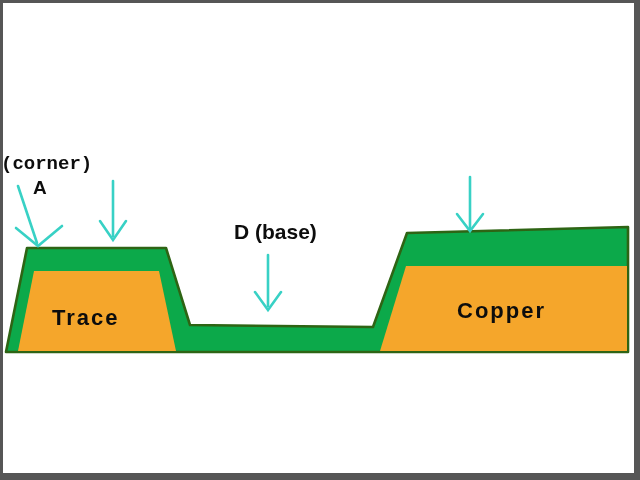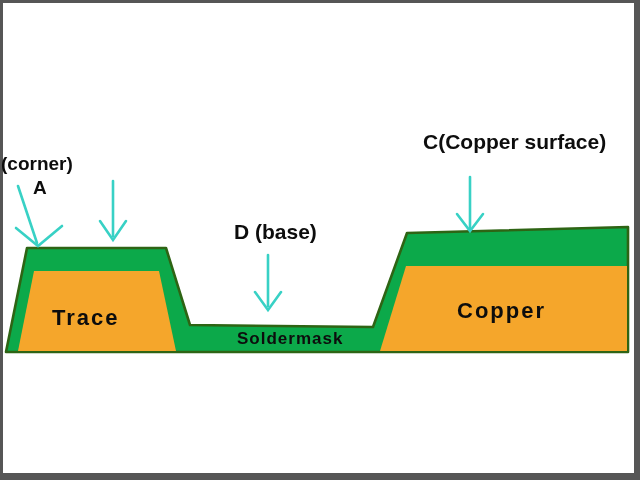--- a/index.html
+++ b/index.html
@@ -31,21 +31,21 @@
     width: 640px;
     height: 480px;
   }
   .label {
     position: absolute;
     color: #0d0d0d;
     font-weight: bold;
     white-space: nowrap;
     line-height: 1.1;
   }
-  .lbl-corner     { left: -2px;  top: 151px; font-size: 19px; }
+  .lbl-corner     { left: -2px;  top: 151px; font-size: 19px; font-family: Liberation Mono, monospace; }
   .lbl-a          { left: 30px;  top: 175px; font-size: 19px; }
   .lbl-b          { left: 96px;  top: 151px; font-size: 19px; }
   .lbl-c          { left: 420px; top: 127px; font-size: 21px; }
   .lbl-d          { left: 231px; top: 217px; font-size: 21px; text-align: center; }
   .lbl-trace      { left: 49px;  top: 303px; font-size: 22px; letter-spacing: 2px; }
   .lbl-soldermask { left: 234px; top: 327px; font-size: 17px; letter-spacing: 1px; }
   .lbl-copper     { left: 454px; top: 296px; font-size: 22px; letter-spacing: 2px; }
 </style>
 </head>
 <body>
@@ -77,21 +77,19 @@
       </g>
 
       <g fill="none" stroke-width="2.6" stroke-linecap="round" stroke="#38d1c5">
         <line x1="268" y1="255" x2="268" y2="306"></line>
         <polyline points="255,292 268,310 281,292"></polyline>
       </g>
     </svg>
 
     <div class="label lbl-corner">(corner)</div>
     <div class="label lbl-a">A</div>
-    <div class="label lbl-c">C(Copper surface)</div>
     <div class="label lbl-d">D (base)</div>
 
     <div class="label lbl-trace">Trace</div>
-    <div class="label lbl-soldermask">Soldermask</div>
     <div class="label lbl-copper">Copper</div>
 
   </div>
 </div>
 
 </body></html>

